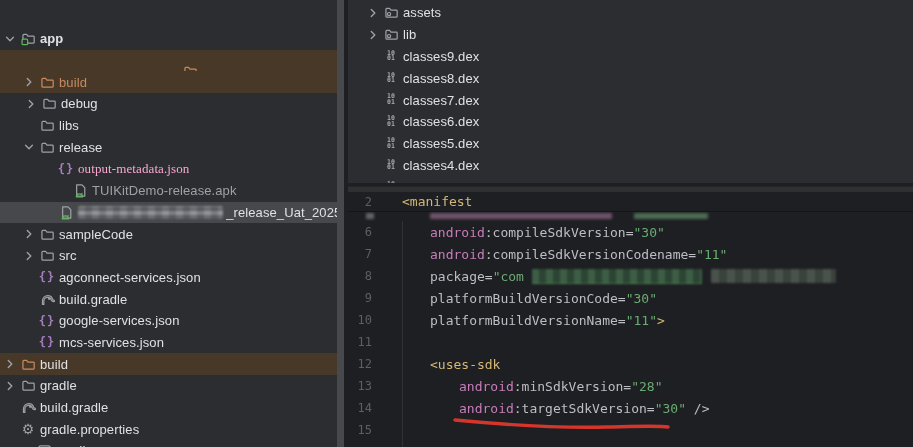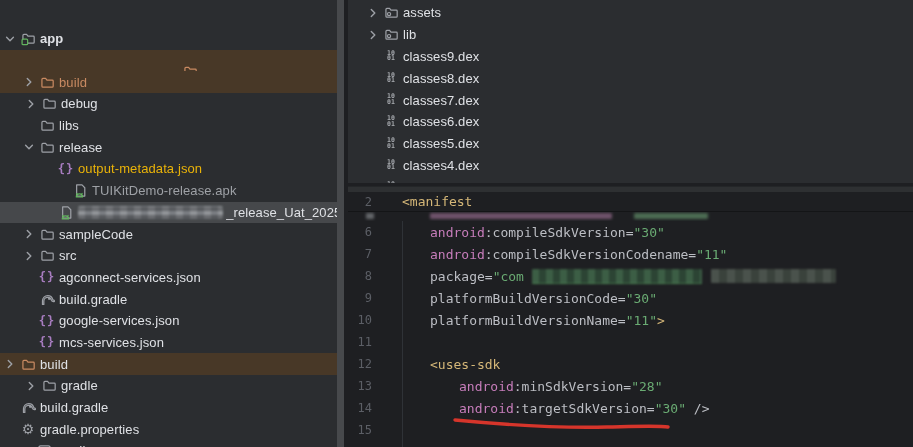--- a/index.html
+++ b/index.html
@@ -159,21 +159,21 @@
             <path stroke="#9da0a6" d="M1.8 4.1q0-.9.9-.9h2.5l1.3 1.6h5q.8 0 .8.8v4.9q0 .9-.9.9H2.7q-.9 0-.9-.9z"></path>
           </svg>
         </span>
         <span class="t-label">release</span>
       </div>
       <div class="tree-row" style="padding-left: 41px;">
         <span class="chev"></span>
         <span class="t-icon">
           <span class="json-glyph">{}</span>
         </span>
-        <span class="t-label" style="color: #eab308;">output-metadata.json</span>
+        <span class="t-label" style="color: #f9a8d4; font-family: Liberation Serif, serif;">output-metadata.json</span>
       </div>
       <div class="tree-row" style="padding-left: 55px;">
         <span class="chev"></span>
         <span class="t-icon">
           <svg width="15" height="15" viewBox="0 0 14 14" fill="none" stroke="#9da0a6" stroke-width="1.15" stroke-linejoin="round" stroke-linecap="round">
             <path d="M3.4 1.8h5l2.6 2.6v7.8H3.4z"></path>
                                     <path stroke="#63b45f" d="M3.1 13a2.9 2.9 0 0 1 5.8 0z"></path>
                                     <path stroke="#63b45f" d="M4.2 10.8l-.7-1M7.8 10.8l.7-1"></path>
           </svg>
         </span>
@@ -254,21 +254,21 @@
             <path d="M5.3 3.6 8.8 7l-3.5 3.4"></path>
           </svg>
         </span>
         <span class="t-icon">
           <svg width="15" height="15" viewBox="0 0 14 14" fill="none" stroke="#9da0a6" stroke-width="1.15" stroke-linejoin="round" stroke-linecap="round">
             <path stroke="#c98a62" d="M1.8 4.1q0-.9.9-.9h2.5l1.3 1.6h5q.8 0 .8.8v4.9q0 .9-.9.9H2.7q-.9 0-.9-.9z"></path>
           </svg>
         </span>
         <span class="t-label">build</span>
       </div>
-      <div class="tree-row" style="padding-left: 12px; margin-left: 12px;">
+      <div class="tree-row" style="padding-left: 3px;">
         <span class="chev">
           <svg width="14" height="14" viewBox="0 0 14 14" fill="none" stroke="#9da0a6" stroke-width="1.4" stroke-linecap="round" stroke-linejoin="round">
             <path d="M5.3 3.6 8.8 7l-3.5 3.4"></path>
           </svg>
         </span>
         <span class="t-icon">
           <svg width="15" height="15" viewBox="0 0 14 14" fill="none" stroke="#9da0a6" stroke-width="1.15" stroke-linejoin="round" stroke-linecap="round">
             <path stroke="#9da0a6" d="M1.8 4.1q0-.9.9-.9h2.5l1.3 1.6h5q.8 0 .8.8v4.9q0 .9-.9.9H2.7q-.9 0-.9-.9z"></path>
           </svg>
         </span>

